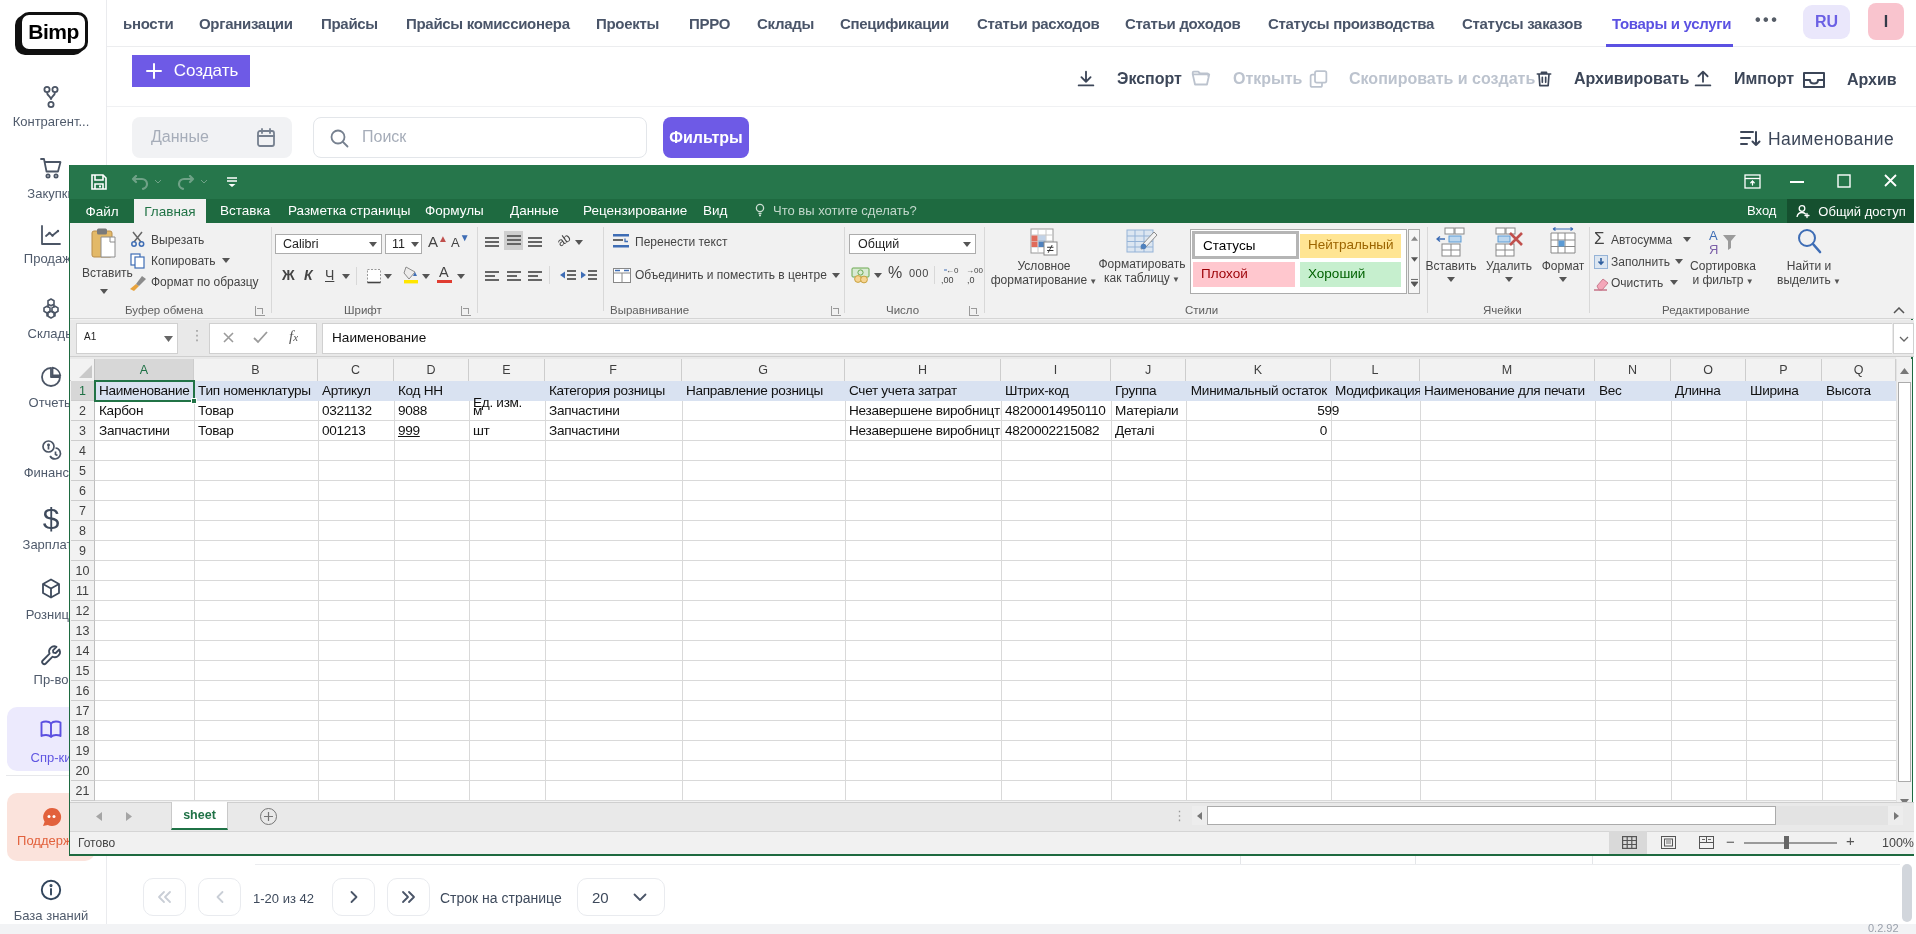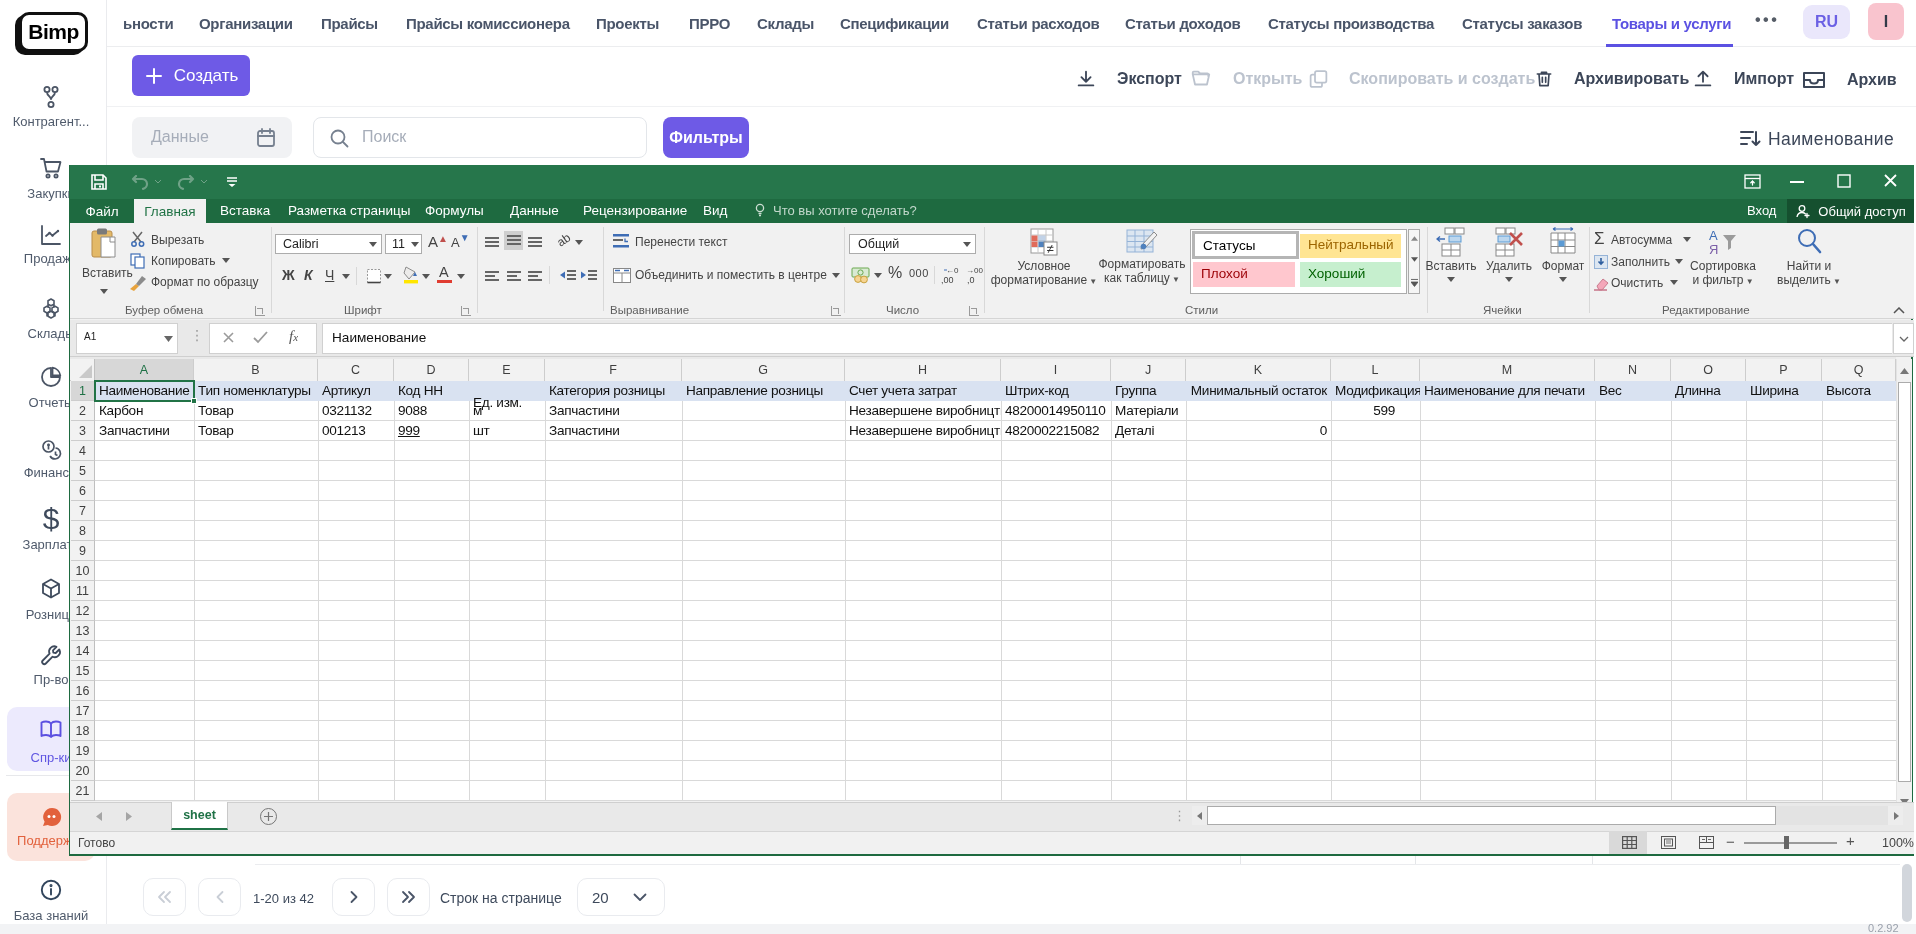--- a/index.html
+++ b/index.html
@@ -52,21 +52,21 @@
 <div class="navitem" style="left:977px">Статьи расходов</div>
 <div class="navitem" style="left:1125px">Статьи доходов</div>
 <div class="navitem" style="left:1268px">Статусы производства</div>
 <div class="navitem" style="left:1462px">Статусы заказов</div>
 <div class="navitem" style="left:1612px;color:#5B51E2">Товары и услуги</div>
 <div class="abs" style="left:1606px;top:44px;width:127px;height:3px;background:#5B51E2"></div>
 <div class="navitem" style="left:1755px;top:11px;font-size:16px;letter-spacing:2.5px;color:#555C66">•••</div>
 <div class="abs" style="left:1803px;top:5px;width:47px;height:34px;background:#EAE7FB;border-radius:9px;display:flex;align-items:center;justify-content:center;font-size:16px;font-weight:600;color:#6B60E4">RU</div>
 <div class="abs" style="left:1868px;top:3px;width:36px;height:37px;background:#F9C4CE;border-radius:8px;display:flex;align-items:center;justify-content:center;font-size:16px;font-weight:700;color:#333A48">I</div>
 
-<div class="abs" style="left:132px;top:55px;width:118px;height:41px;background:#6E5AE6;border-radius:6px;display:flex;align-items:center;justify-content:center;gap:10px;color:#fff;font-size:17px;font-weight:500">
+<div class="abs" style="left:132px;top:55px;width:118px;height:32px;background:#6E5AE6;border-radius:0;display:flex;align-items:center;justify-content:center;gap:10px;color:#fff;font-size:17px;font-weight:500">
 <svg width="20" height="20" viewBox="0 0 20 20">
       <path d="M10 3v14M3 10h14" stroke="#fff" stroke-width="2" stroke-linecap="round"></path>
     </svg>Создать</div>
 <div class="abs" style="left:107px;top:106px;width:1809px;height:1px;background:#F0F1F3"></div>
 
 <div class="actbtn" style="left:1075px">
 <svg width="22" height="22" viewBox="0 0 24 24" fill="none" stroke="#3C4658" stroke-width="2" stroke-linecap="round" stroke-linejoin="round">
       <path d="M12 4v11M7 10l5 5 5-5M4 19h16"></path>
     </svg>
 <span>Экспорт</span>
@@ -693,21 +693,21 @@
 <div class="cell" style="left:1752px;top:216px;width:74px;">Высота</div>
 <div class="cell" style="left:25px;top:236px;width:99px;">Карбон</div>
 <div class="cell" style="left:124px;top:236px;width:124px;">Товар</div>
 <div class="cell" style="left:248px;top:236px;width:76px;">0321132</div>
 <div class="cell" style="left:324px;top:236px;width:75px;">9088</div>
 <div class="cell" style="left:399px;top:236px;width:76px;">м</div>
 <div class="cell" style="left:475px;top:236px;width:137px;">Запчастини</div>
 <div class="cell" style="left:775px;top:236px;width:156px;">Незавершене виробництво</div>
 <div class="cell" style="left:931px;top:236px;width:110px;">48200014950110</div>
 <div class="cell" style="left:1041px;top:236px;width:75px;">Матеріали</div>
-<div class="cell" style="left:1184px;top:236px;width:145px;text-align:right;padding-right:4px;padding-left:0;">599</div>
+<div class="cell" style="left:1128px;top:236px;width:145px;text-align:right;padding-right:4px;padding-left:0;">599</div>
 <div class="cell" style="left:25px;top:256px;width:99px;">Запчастини</div>
 <div class="cell" style="left:124px;top:256px;width:124px;">Товар</div>
 <div class="cell" style="left:248px;top:256px;width:76px;">001213</div>
 <div class="cell" style="left:324px;top:256px;width:75px;text-decoration:underline;">999</div>
 <div class="cell" style="left:399px;top:256px;width:76px;">шт</div>
 <div class="cell" style="left:475px;top:256px;width:137px;">Запчастини</div>
 <div class="cell" style="left:775px;top:256px;width:156px;">Незавершене виробництво</div>
 <div class="cell" style="left:931px;top:256px;width:110px;">4820002215082</div>
 <div class="cell" style="left:1041px;top:256px;width:75px;">Деталі</div>
 <div class="cell" style="left:1116px;top:256px;width:145px;text-align:right;padding-right:4px;padding-left:0;">0</div>

